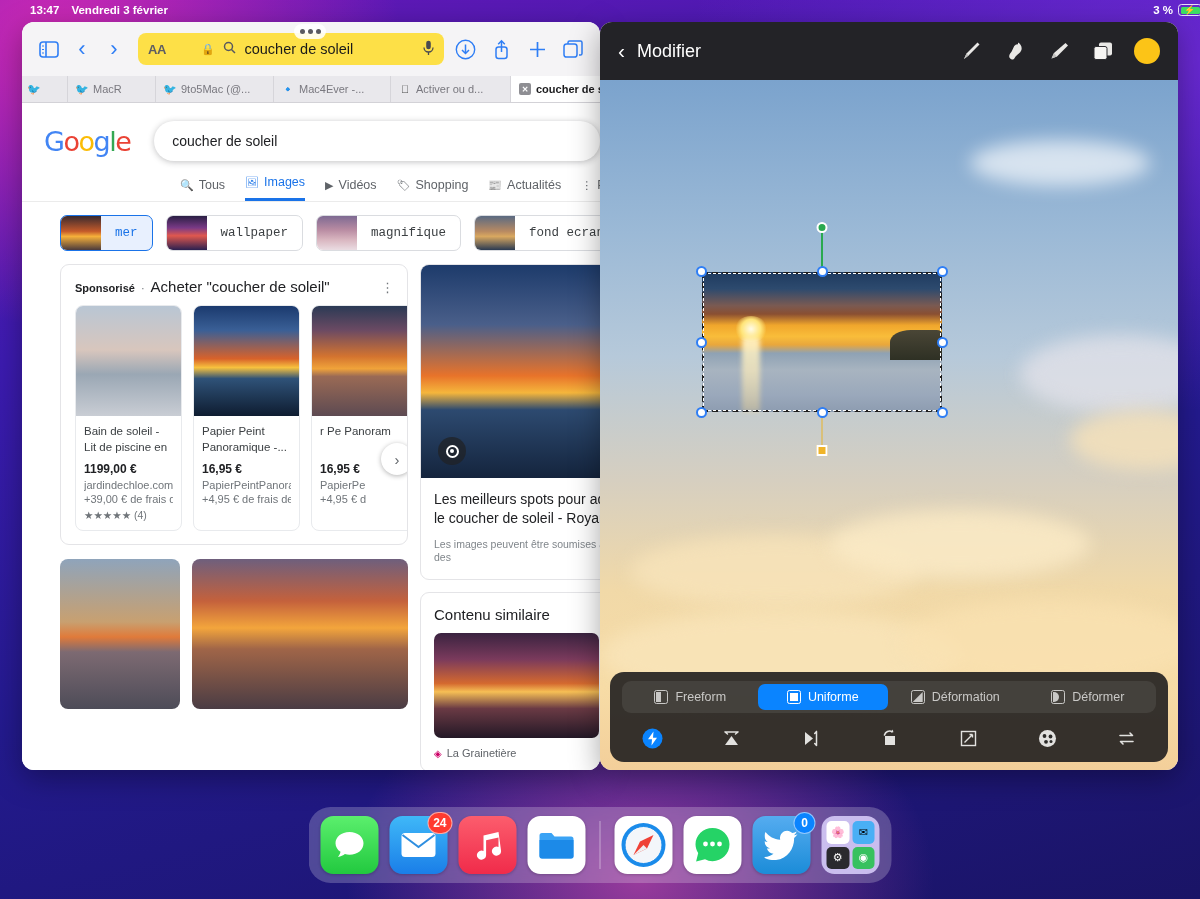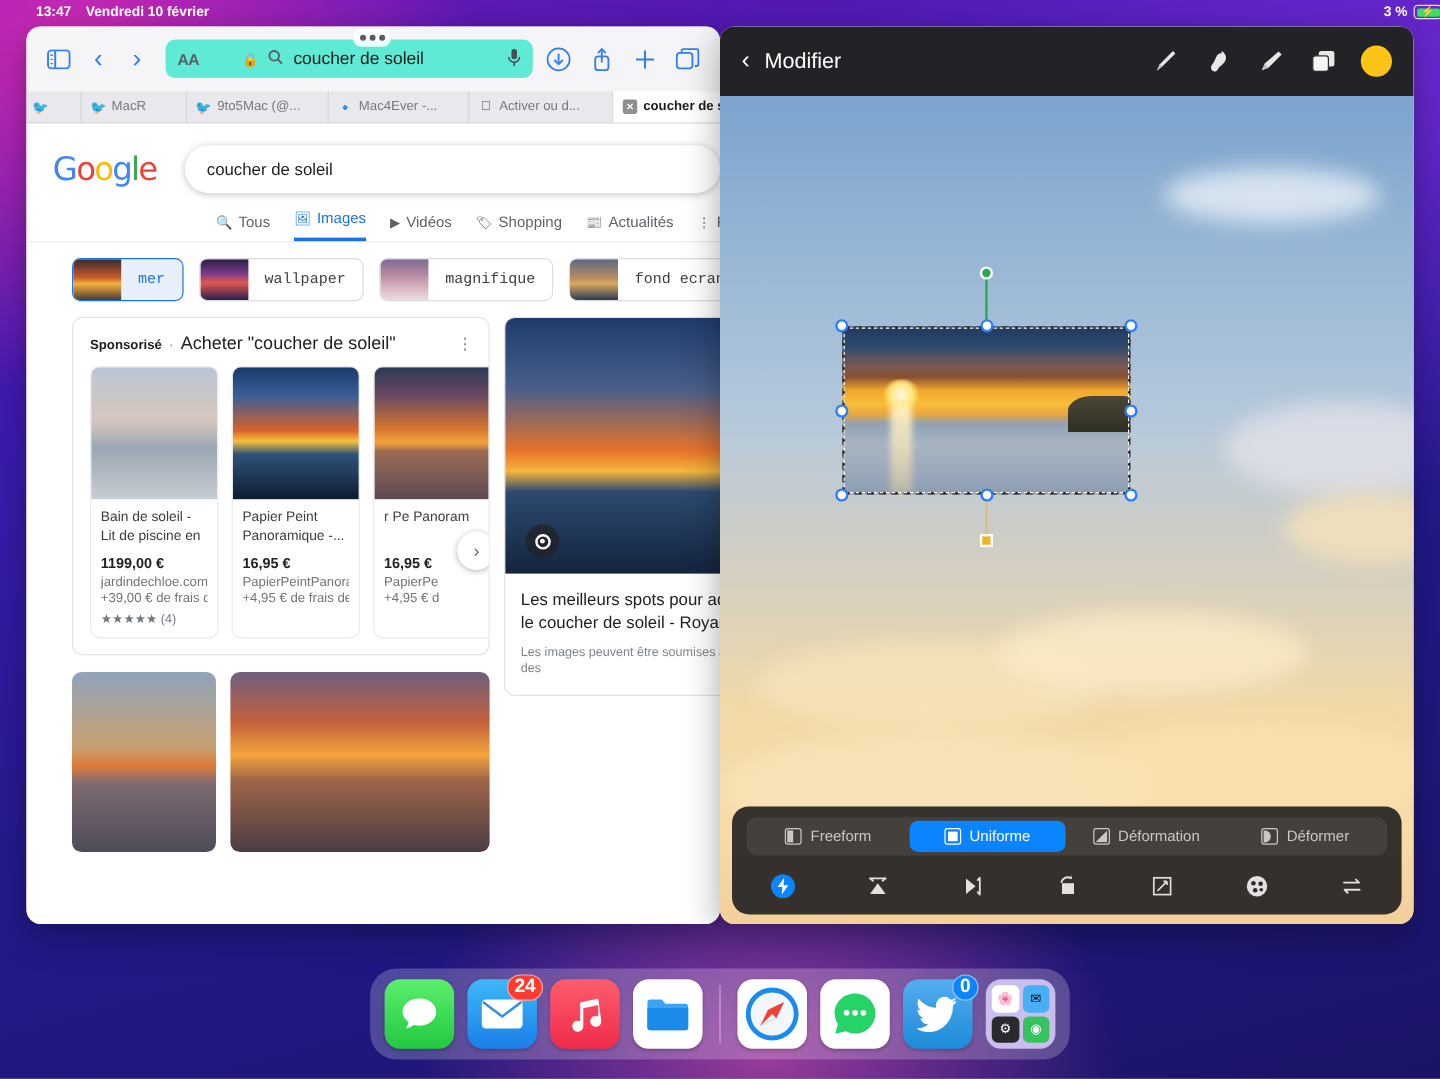--- a/index.html
+++ b/index.html
@@ -37,21 +37,21 @@
   .multitask { position:absolute; left:294px; top:24px; width:32px; height:15px;
     background:rgba(255,255,255,.88); border-radius:8px; display:flex; align-items:center;
     justify-content:center; gap:3px; z-index:40; }
   .multitask i { width:5px; height:5px; border-radius:50%; background:#5a5a60; display:block; }
 
   
   .sf-toolbar { height:54px; background:#f5f4f6; display:flex; align-items:center; gap:0; padding:0 14px 0 10px; }
   .ic { color:#2f7ef5; display:flex; align-items:center; justify-content:center; flex:none; }
   .ic-sidebar { width:34px; height:34px; }
   .ic-nav { width:32px; height:34px; font-size:22px; }
-  .urlbar { flex:1; height:32px; background:#5eead4; border-radius:8px; margin:0 8px;
+  .urlbar { flex:1; height:32px; background:#fde047; border-radius:8px; margin:0 8px;
     display:flex; align-items:center; padding:0 10px; gap:8px; position:relative; }
   .aa { font-size:13px; color:#5d5d63; font-weight:600; letter-spacing:-.5px; }
   .lock { font-size:11px; color:#6d6d72; margin-left:28px;}
   .mag { color:#58585e; font-size:12.5px; }
   .urltext { font-size:14.5px; color:#1a1a1a; flex:1; }
   .mic { color:#58585e; font-size:14px; }
   .tb-right { display:flex; align-items:center; gap:10px; }
   .tb-right .ic { width:26px; height:30px; }
 
   
@@ -202,35 +202,35 @@
     color:#e2e1df; }
   .trtool.sel { color:#0a84ff; }
 
   
   .dock { position:absolute; left:50%; bottom:16px; transform:translateX(-50%);
     height:76px; background:rgba(255,255,255,.22); border-radius:22px; padding:0 12px;
     display:flex; align-items:center; gap:11px; backdrop-filter:blur(10px); z-index:50; }
   .app { width:58px; height:58px; border-radius:13px; position:relative; display:flex;
     align-items:center; justify-content:center; flex:none; box-shadow:0 1px 3px rgba(0,0,0,.2); }
   .badge { position:absolute; top:-4px; right:-5px; min-width:22px; height:22px; border-radius:11px;
-    background:#ff3b30; color:#fff; font-size:16px; font-weight:bold; display:flex;
+    background:#ff3b30; color:#fff; font-size:12px; font-weight:bold; display:flex;
     align-items:center; justify-content:center; padding:0 5px; border:1.5px solid rgba(255,255,255,.55); }
   .badge.blue { background:#0a84ff; }
   .divider { width:1px; height:48px; background:rgba(255,255,255,.45); margin:0 3px; }
   .folder { width:58px; height:58px; border-radius:13px; background:rgba(210,200,245,.92);
     display:grid; grid-template-columns:1fr 1fr; gap:3px; padding:5px; flex:none; }
   .mini { border-radius:5px; display:flex; align-items:center; justify-content:center; font-size:11px; }
 </style>
 </head>
 <body>
 
 <div class="statusbar">
   <div class="sb-left">
     <span>13:47</span>
-    <span>Vendredi 10 février</span>
+    <span>Vendredi 3 février</span>
   </div>
   <div class="sb-right">
     <span>3 %</span>
     <span class="batt">
       <span class="batt-fill">
           <span class="bolt">⚡</span>
         </span>
     </span>
   </div>
 </div>
@@ -440,20 +440,31 @@
             <span class="lens">
                 <span class="lens-o"></span>
               </span>
           </div>
           <div class="rtxt">
             <div class="rtitle">Les meilleurs spots pour ad le coucher de soleil - Royan</div>
             <div class="rsub">Les images peuvent être soumises à des</div>
           </div>
         </div>
 
+        <div class="rcard" style="margin-top:12px">
+          <div class="sim-head">Contenu similaire</div>
+          <div class="sim-row">
+            <div class="sim-img art-purple"></div>
+
+          </div>
+          <div class="sim-cap">
+            <span class="sim-fav">◈</span>
+            <span>La Grainetière</span>
+          </div>
+        </div>
       </div>
 
     </div>
   </div>
 </div>
 
 <div class="multitask">
     <i></i>
     <i></i>
     <i></i>

